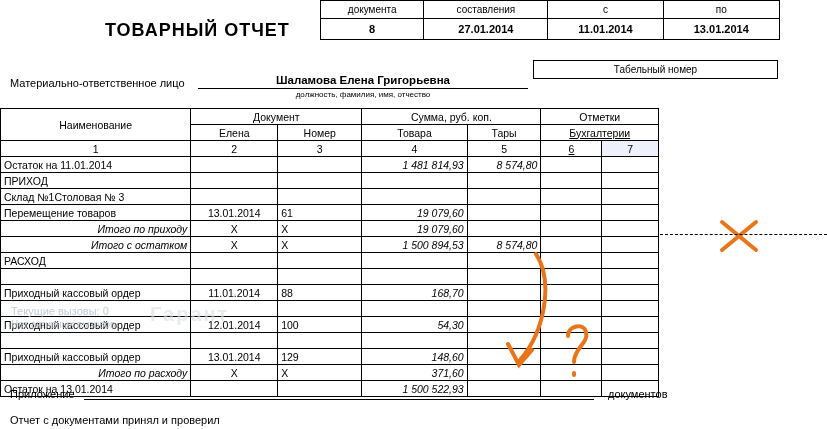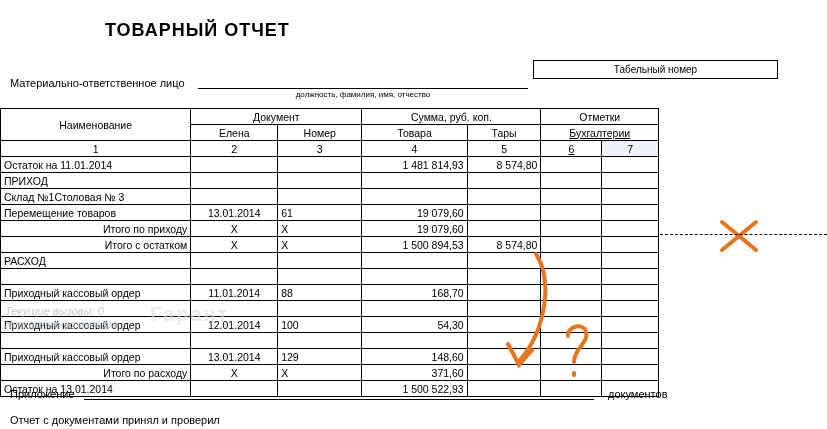--- a/index.html
+++ b/index.html
@@ -115,21 +115,21 @@
     padding: 0 3px;
     height: 15px;
     font-weight: normal;
     vertical-align: middle;
   }
   .main-table th {
     text-align: center;
     font-size: 10.5px;
   }
   .c { text-align: center; }
-  .r { text-align: right; }
+  .r { text-align: right; font-style: italic; }
   .l { text-align: left; }
   .b { font-weight: bold; }
   .hl { background: #eef1fb; }
   .nm { width: 200px; }
   .dt { width: 84px; }
   .num { width: 84px; }
   .tov { width: 108px; }
   .tar { width: 72px; }
   .buh { width: 58px; text-decoration: underline; }
   .otm { width: 53px; }
@@ -156,30 +156,29 @@
   }
   .otchet-line {
     position: absolute;
     left: 10px;
     top: 414px;
     font-size: 11px;
   }
   
   .watermark {
     position: absolute;
-    left: 5px;
+    left: 11px;
     top: 305px;
     width: 240px;
     height: 40px;
     color: #b9c2cc;
     font-size: 11px;
     line-height: 13px;
     opacity: .85;
     pointer-events: none;
-    font-style: italic;
   }
   .watermark .wm2 {
     font-size: 10px;
   }
   .wm-ghost {
     position: absolute;
     left: 150px;
     top: 303px;
     font-size: 20px;
     color: #d8dde3;
@@ -200,24 +199,41 @@
     top: 234px;
     width: 167px;
     border-top: 1px dashed #000;
   }
 </style>
 </head>
 <body>
 
 <div class="page">
 
+  <table class="top-table">
+    <tbody>
+        <tr>
+      <td>документа</td>
+      <td>составления</td>
+      <td>с</td>
+      <td>по</td>
+    </tr>
+    <tr>
+      <td class="val">8</td>
+      <td class="val">27.01.2014</td>
+      <td class="val">11.01.2014</td>
+      <td class="val">13.01.2014</td>
+    </tr>
+  </tbody>
+    </table>
 
   <div class="title">ТОВАРНЫЙ ОТЧЕТ</div>
 
   <div class="mol-label">Материально-ответственное лицо</div>
+  <div class="mol-value">Шаламова Елена Григорьевна</div>
   <div class="mol-line"></div>
   <div class="mol-sub">должность, фамилия, имя, отчество</div>
 
   <table class="tabel-box">
     <tbody>
         <tr>
       <td>Табельный номер</td>
     </tr>
   </tbody>
     </table>

